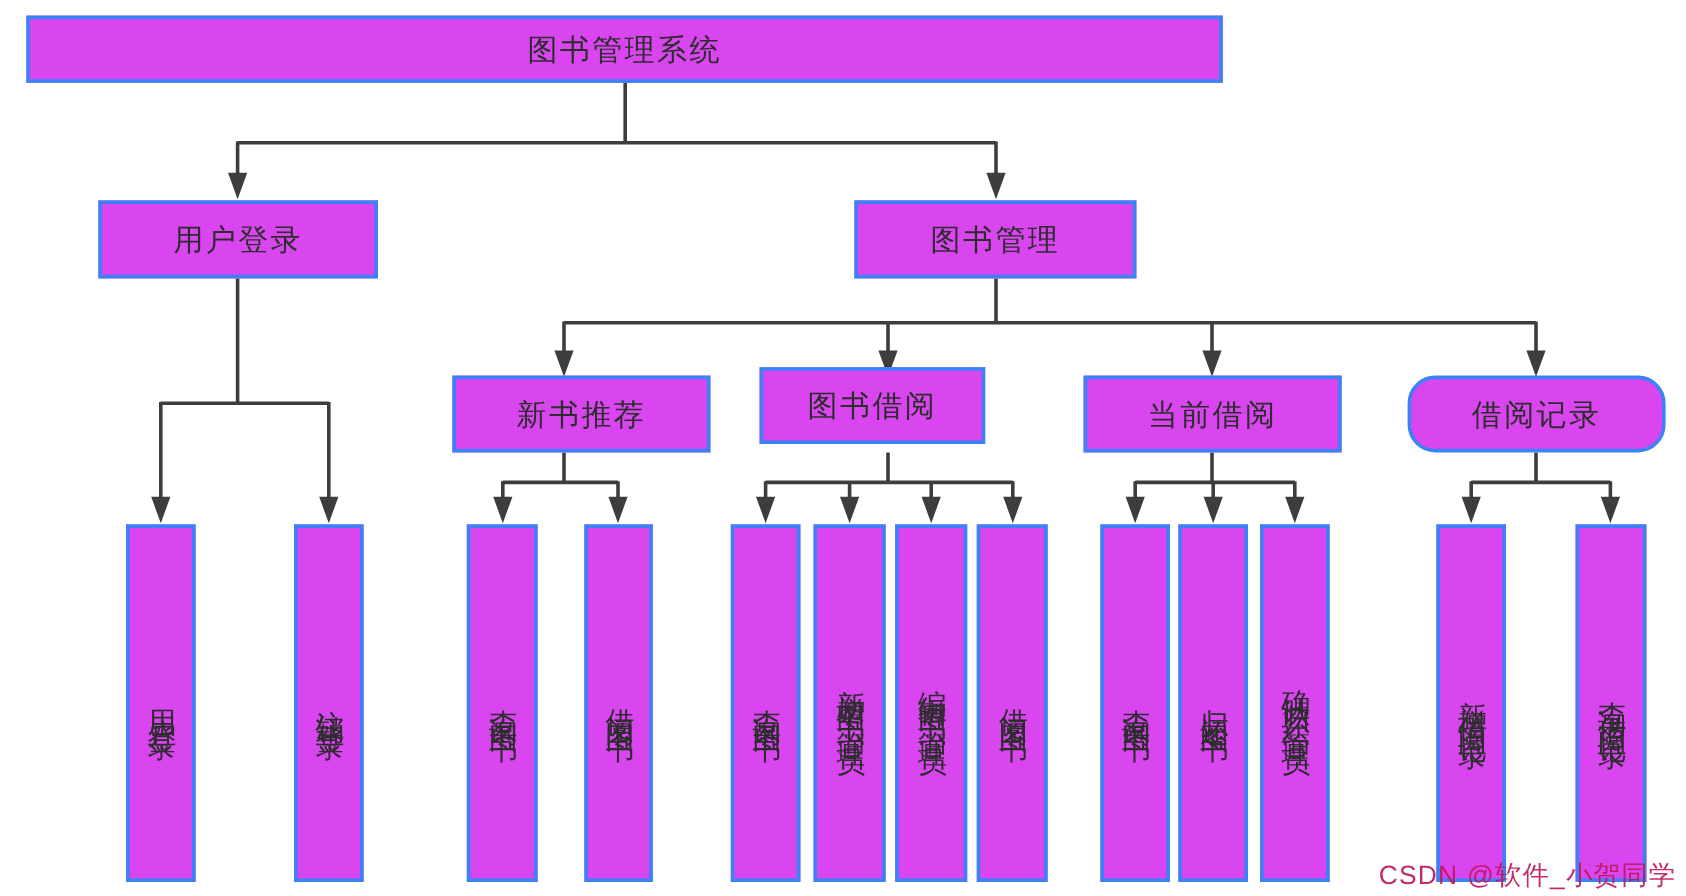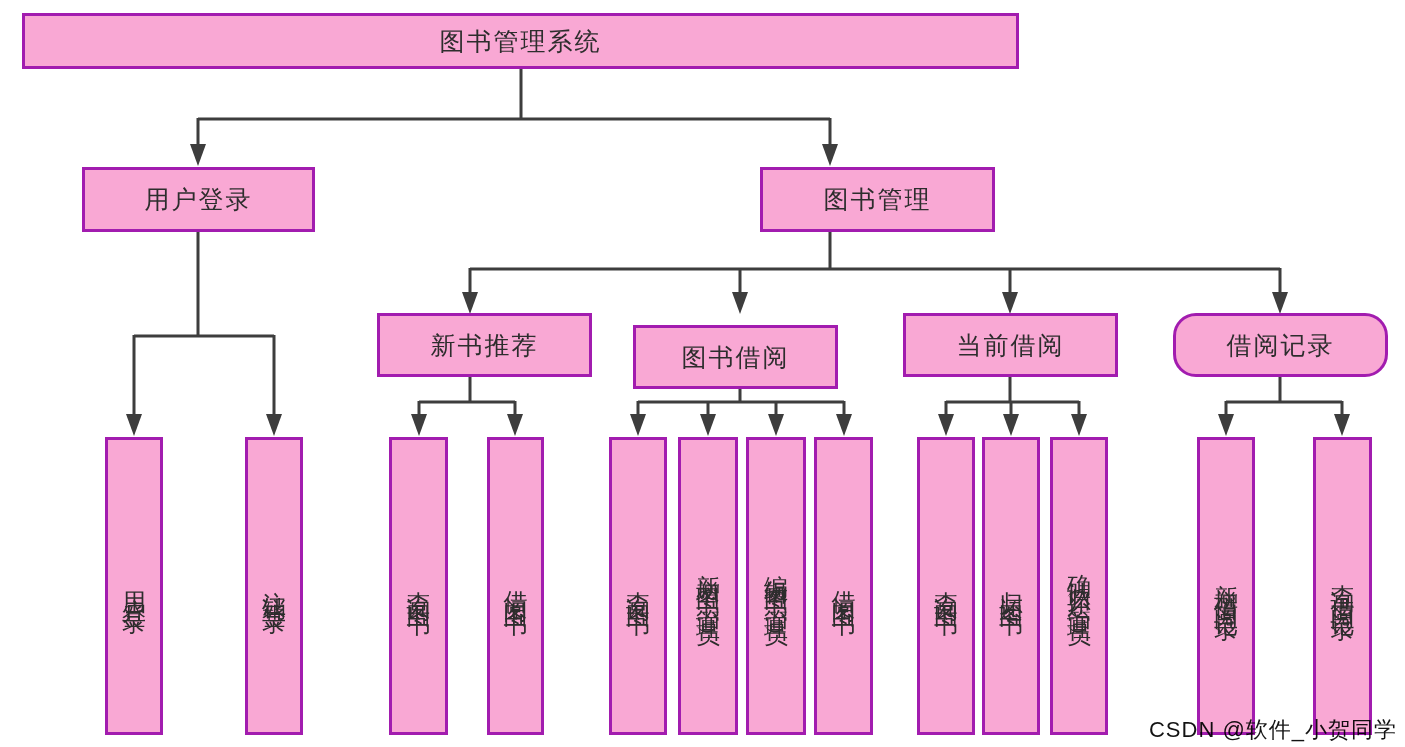--- a/index.html
+++ b/index.html
@@ -10,22 +10,22 @@
     background: #ffffff;
     overflow: hidden;
     font-family: "Liberation Sans", "DejaVu Sans", sans-serif;
   }
   .wires { position: absolute; left: 0; top: 0; }
   .wires path { stroke: #3d3d3d; stroke-width: 3; fill: none; }
   .wires polygon { fill: #3d3d3d; stroke: none; }
   .node {
     position: absolute;
     box-sizing: border-box;
-    border: 3px solid #a21caf;
-    background: #f9a8d4;
+    border: 3px solid #3b82f6;
+    background: #d946ef;
     display: flex;
     align-items: center;
     justify-content: center;
     font-size: 25px;
     color: #2d2d2d;
     letter-spacing: 2px;
     white-space: nowrap;
   }
   .leaf { letter-spacing: 0; }
   .leaf .vtext {
@@ -33,21 +33,21 @@
     text-orientation: mixed;
     font-size: 24px;
     letter-spacing: 7px;
     line-height: 1;
   }
   .watermark {
     position: absolute;
     right: 8px;
     top: 715px;
     font-size: 22px;
-    color: #000000;
+    color: #be185d;
     opacity: 0.92;
     letter-spacing: 1px;
     z-index: 10;
     white-space: nowrap;
   }
 </style>
 </head>
 <body>
 
 <div class="stage">
@@ -91,24 +91,24 @@
     <g>
       <path d="M1280 377 V402 M1226 402 H1342 M1226 401 V418 M1342 401 V418"></path>
       <polygon points="1218,414 1234,414 1226,436"></polygon>
       <polygon points="1334,414 1350,414 1342,436"></polygon>
     </g>
   </svg>
 
   <div class="node" style="left:22px; top:13px; width:997px; height:56px;">图书管理系统</div>
 
   <div class="node" style="left:82px; top:167px; width:233px; height:65px;">用户登录</div>
-  <div class="node" style="left:712px; top:167px; width:235px; height:65px;margin-left:48px;">图书管理</div>
+  <div class="node" style="left:712px; top:167px; width:235px; height:65px;">图书管理</div>
 
   <div class="node" style="left:377px; top:313px; width:215px; height:64px;">新书推荐</div>
-  <div class="node" style="left:633px; top:325px; width:205px; height:64px;">图书借阅</div>
+  <div class="node" style="left:633px; top:306px; width:188px; height:64px;">图书借阅</div>
   <div class="node" style="left:903px; top:313px; width:215px; height:64px;">当前借阅</div>
   <div class="node" style="left:1173px; top:313px; width:215px; height:64px;border-radius:23px;">借阅记录</div>
 
   <div class="node leaf" style="left:105px; top:437px; width:58px; height:298px;">
     <span class="vtext">用户登录</span>
   </div>
   <div class="node leaf" style="left:245px; top:437px; width:58px; height:298px;">
     <span class="vtext">注销登录</span>
   </div>
 

